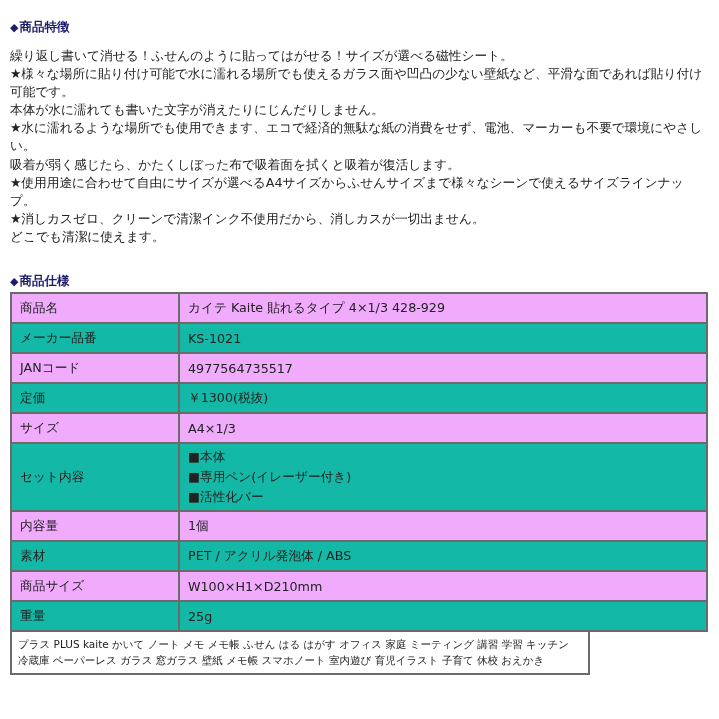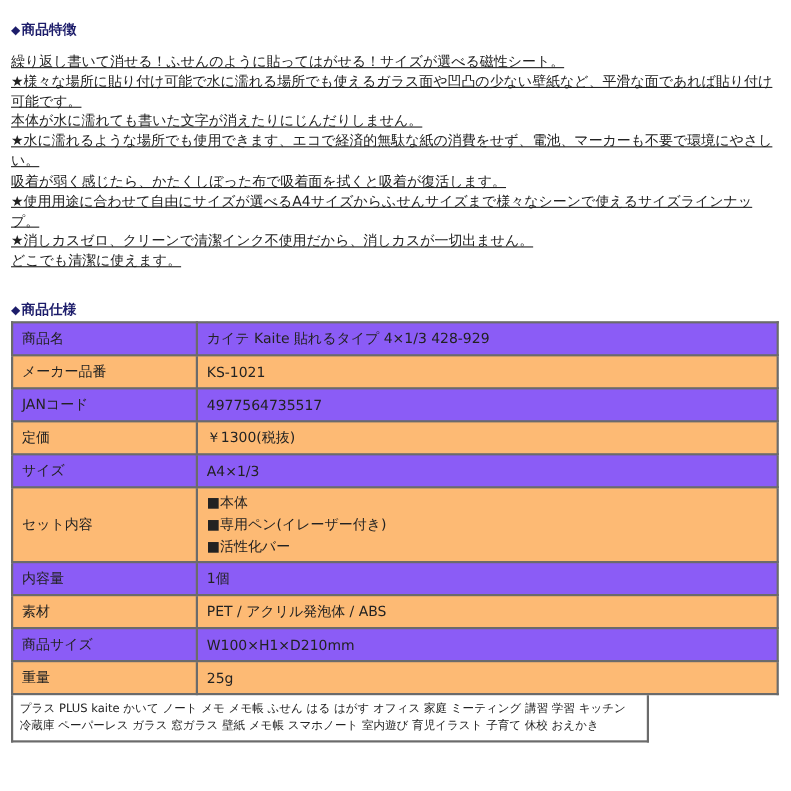--- a/index.html
+++ b/index.html
@@ -12,37 +12,37 @@
     position: absolute; left: 10px;
     font-size: 12.5px; font-weight: bold; color: #1c1c6a;
     letter-spacing: 0px;
     text-align: center;
   }
   .heading .diamond { font-size: 11px; margin-right: 1px; }
   #h-features { top: 19px; }
   #h-specs { top: 273px; }
   .features {
     position: absolute; left: 10px; top: 47px; width: 705px;
-    font-size: 12.7px; line-height: 18.1px; color: #222; text-decoration: underline;
+    font-size: 12.7px; line-height: 18.1px; color: #222;
   }
   .features .line { white-space: nowrap; overflow: hidden; }
   table.spec {
     position: absolute; left: 10px; top: 292px;
     width: 698px; border-collapse: collapse;
     font-size: 12.7px; color: #222;
   }
   table.spec td {
     border: 2px solid #6b6b6b;
     padding: 0 8px;
     height: 28px;
     vertical-align: middle;
   }
   table.spec td.label { width: 150px; }
-  table.spec tr.gray td { background: #8b5cf6; margin-top: 20px; }
-  table.spec tr.white td { background: #fdba74; }
+  table.spec tr.gray td { background: #f0abfc; margin-top: 20px; }
+  table.spec tr.white td { background: #14b8a6; }
   table.spec tr.tall td { height: 66px; }
   table.spec td .item { line-height: 20px; }
   table.kw {
     position: absolute; left: 10px; top: 653px;
     width: 580px; border-collapse: collapse;
   }
   table.kw td {
     border: 2px solid #6b6b6b; border-top: none;
     padding: 4px 6px 5px 6px;
     font-size: 10.5px; line-height: 16px; color: #222;

